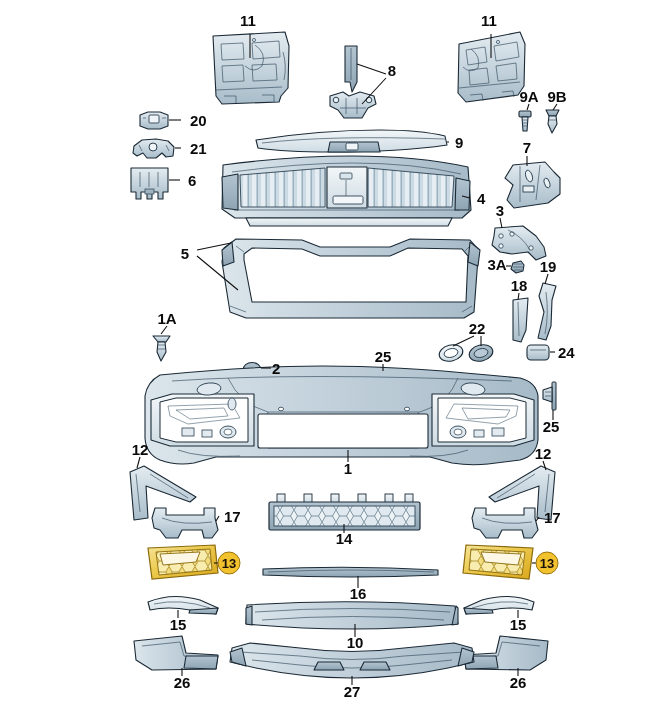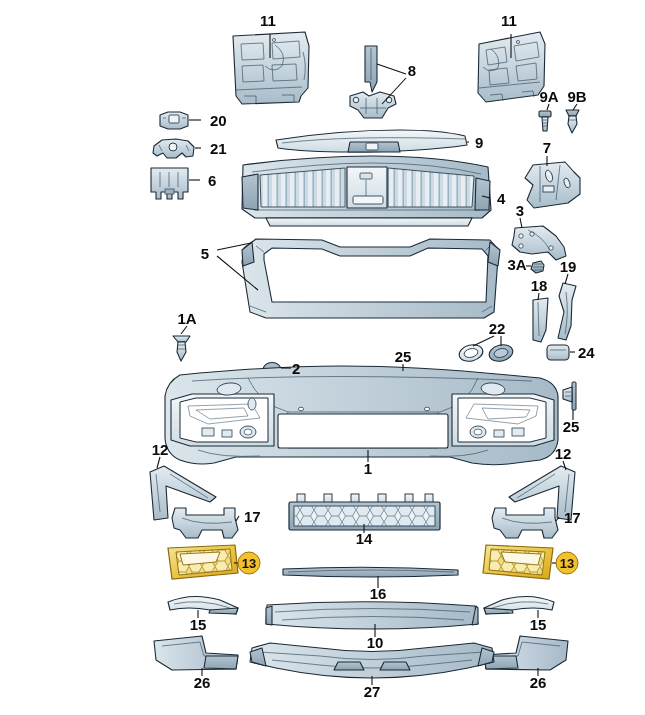--- a/index.html
+++ b/index.html
@@ -5,21 +5,20 @@
 <style>
   html,body{margin:0;padding:0;background:#ffffff;}
   body{
     font-family:"Liberation Sans", sans-serif;
     width:645px;height:715px;
     position:relative;overflow:hidden;
   }
   #diagram-root{
     position:absolute;left:0;top:0;width:590px;height:715px;
     background:#ffffff;
-    margin-left:20px;
   }
   svg#parts-svg{position:absolute;left:0;top:0;width:645px;height:715px;display:block;}
   .callout-text{
     font-family:"Liberation Sans", sans-serif;
     font-weight:bold;
     font-size:15px;
     fill:#0a0a0a;
   }
   .leader{stroke:#111111;stroke-width:1.1;fill:none;}
   .badge-circle{fill:#f2c12e;stroke:#9a7410;stroke-width:1;}

